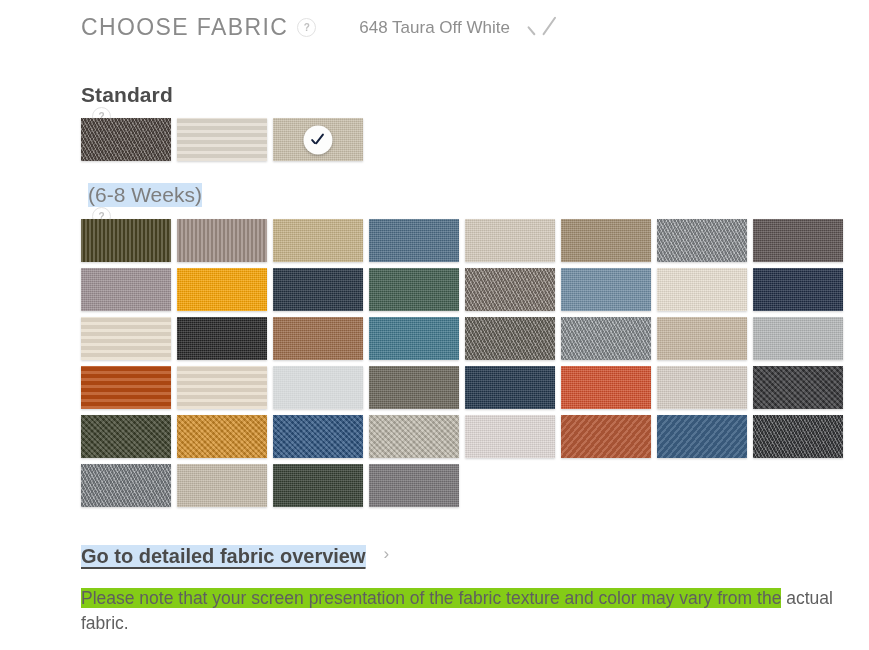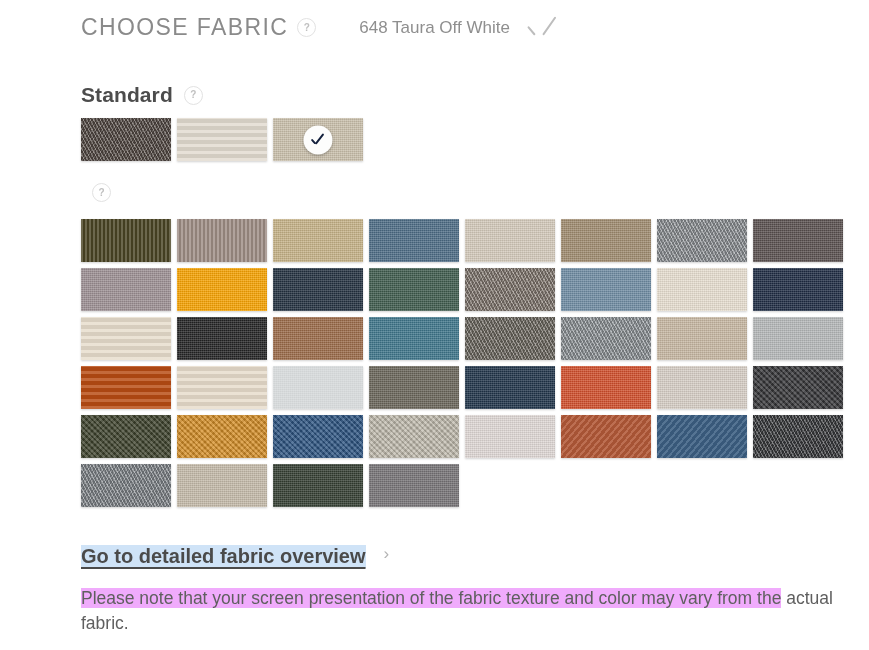--- a/index.html
+++ b/index.html
@@ -85,22 +85,23 @@
     width: 2px; height: 22px;
     left: 14px; top: -2px;
     transform: rotate(35deg);
     transform-origin: bottom center;
   }
 
   
   .group-head {
     position: absolute;
     display: flex;
-    align-items: center;
+    align-items: flex-start;
     left: 55px;
+    flex-direction: column;
   }
   .group-head .name {
     font-size: 21px;
     font-weight: 700;
     color: #4c4c4c;
     letter-spacing: .1px;
   }
   .group-head .lead {
     font-size: 21px;
     font-weight: 300;
@@ -223,21 +224,21 @@
   .note {
     position: absolute;
     left: 55px;
     top: 586px;
     width: 775px;
     font-size: 17.5px;
     line-height: 25px;
     font-weight: 300;
     color: #5f5f5f;
   }
-  .note .hl { background: #f0abfc; }
+  .note .hl { background: #84cc16; }
 </style>
 </head>
 <body>
 
 <div class="page">
 
   <div class="header-row">
     <span class="section-title">CHOOSE FABRIC</span>
     <span class="help-icon">?</span>
     <span class="selected-name">648 Taura Off White</span>
@@ -255,20 +256,21 @@
       <div class="swatch horiz" style="background-color: rgb(226, 219, 208);">
         <div class="tex"></div>
       </div>
       <div class="swatch " style="background-color: rgb(201, 191, 171);">
         <div class="tex"></div>
         <div class="badge"></div>
       </div>
     </div>
 
   <div class="group-head" style="top:183px">
+    <span class="lead sel-b">(6-8 Weeks)</span>
     <span class="help-icon">?</span>
   </div>
   <div class="swatch-grid" id="grid-mto" style="top:219px">
       <div class="swatch rib" style="background-color: rgb(74, 68, 36);">
         <div class="tex"></div>
       </div>
       <div class="swatch rib" style="background-color: rgb(158, 141, 133);">
         <div class="tex"></div>
       </div>
       <div class="swatch " style="background-color: rgb(196, 177, 134);">

